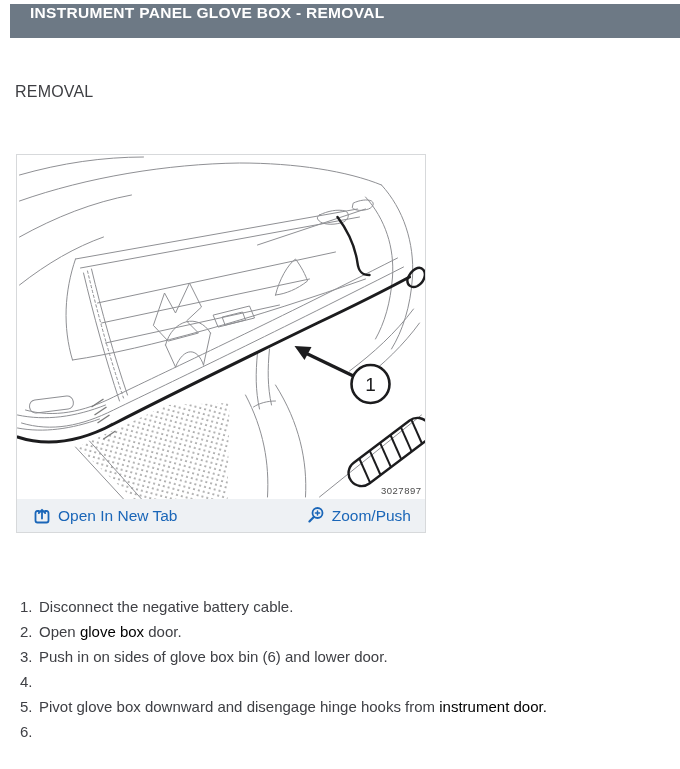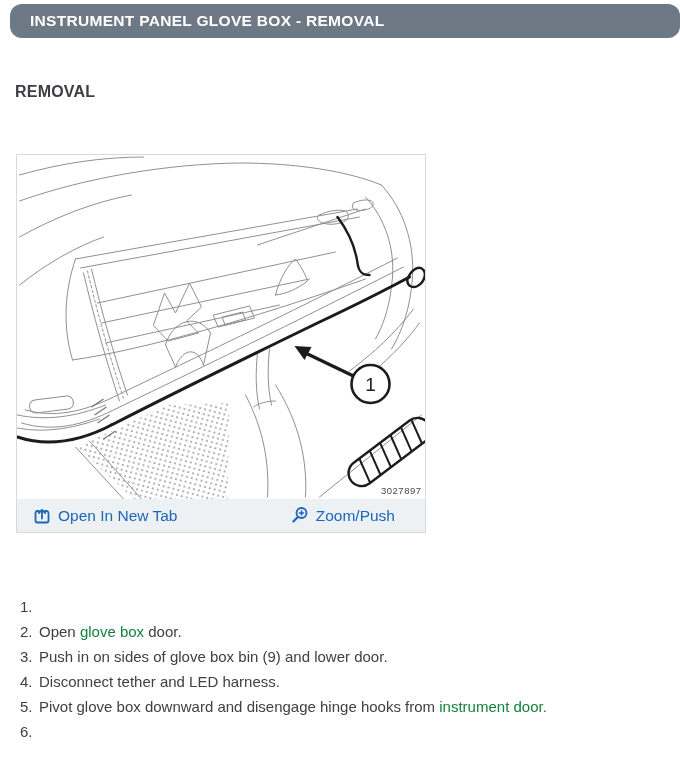--- a/index.html
+++ b/index.html
@@ -5,36 +5,35 @@
   * { box-sizing: border-box; margin: 0; padding: 0; }
   html, body { width: 680px; height: 769px; background: #ffffff; overflow: hidden;
     font-family: "Liberation Sans", sans-serif; }
 
   
   .title-bar {
     margin: 4px 0 0 10px;
     height: 34px;
     background: #6d7985;
     display: flex;
-    align-items: center;
+    align-items: flex-start;
     padding-left: 20px;
-    border-radius: 12px;
   }
   .title-bar .title {
     color: #ffffff;
     font-size: 15.5px;
     font-weight: bold;
     letter-spacing: 0.3px;
   }
 
   
   .section-heading {
     margin: 45px 0 0 15px;
     font-size: 16px;
-    font-weight: bold;
+    font-weight: normal;
     color: #3d3e42;
     letter-spacing: 0.2px;
   }
 
   
   .figure-frame {
     margin: 53px 0 0 16px;
     width: 410px;
     border: 1px solid #d7d9db;
     background: #ffffff;
@@ -45,21 +44,21 @@
     height: 344px;
     background: #ffffff;
   }
   .figure-image svg { display: block; }
   .figure-footer {
     height: 33px;
     background: #eef1f4;
     display: flex;
     align-items: center;
     justify-content: space-between;
-    padding: 0 30px 0 16px;
+    padding: 0 14px 0 16px;
   }
   .fig-link {
     display: flex;
     align-items: center;
     gap: 7px;
     color: #1a66b8;
     font-size: 15.5px;
     text-decoration: none;
     cursor: pointer;
   }
@@ -75,21 +74,21 @@
   .steps li {
     display: flex;
     line-height: 20px;
     margin-bottom: 5px;
   }
   .steps .num {
     width: 19px;
     flex: 0 0 auto;
   }
   .inline-link {
-    color: #15803d;
+    color: #000000;
     text-decoration: none;
     cursor: pointer;
   }
 </style>
 </head>
 <body>
 
 <div class="title-bar">
   <span class="title">INSTRUMENT PANEL GLOVE BOX - REMOVAL</span>
 </div>
@@ -202,32 +201,32 @@
         <path d="M7.8 10.9 L3.4 15.4" stroke="#1a66b8" stroke-width="2.2" stroke-linecap="round"></path>
       </svg>
       <span>Zoom/Push</span>
     </a>
   </div>
 </div>
 
 <ol class="steps">
     <li>
       <span class="num">1.</span>
+      <span>Disconnect the negative battery cable.</span>
     </li>
     <li>
       <span class="num">2.</span>
       <span>Open <a class="inline-link">glove box</a> door.</span>
     </li>
     <li>
       <span class="num">3.</span>
-      <span>Push in on sides of glove box bin (9) and lower door.</span>
+      <span>Push in on sides of glove box bin (6) and lower door.</span>
     </li>
     <li>
       <span class="num">4.</span>
-      <span>Disconnect tether and LED harness.</span>
     </li>
     <li>
       <span class="num">5.</span>
       <span>Pivot glove box downward and disengage hinge hooks from <a class="inline-link">instrument door.</a></span>
     </li>
     <li>
       <span class="num">6.</span>
     </li>
   </ol>
 

